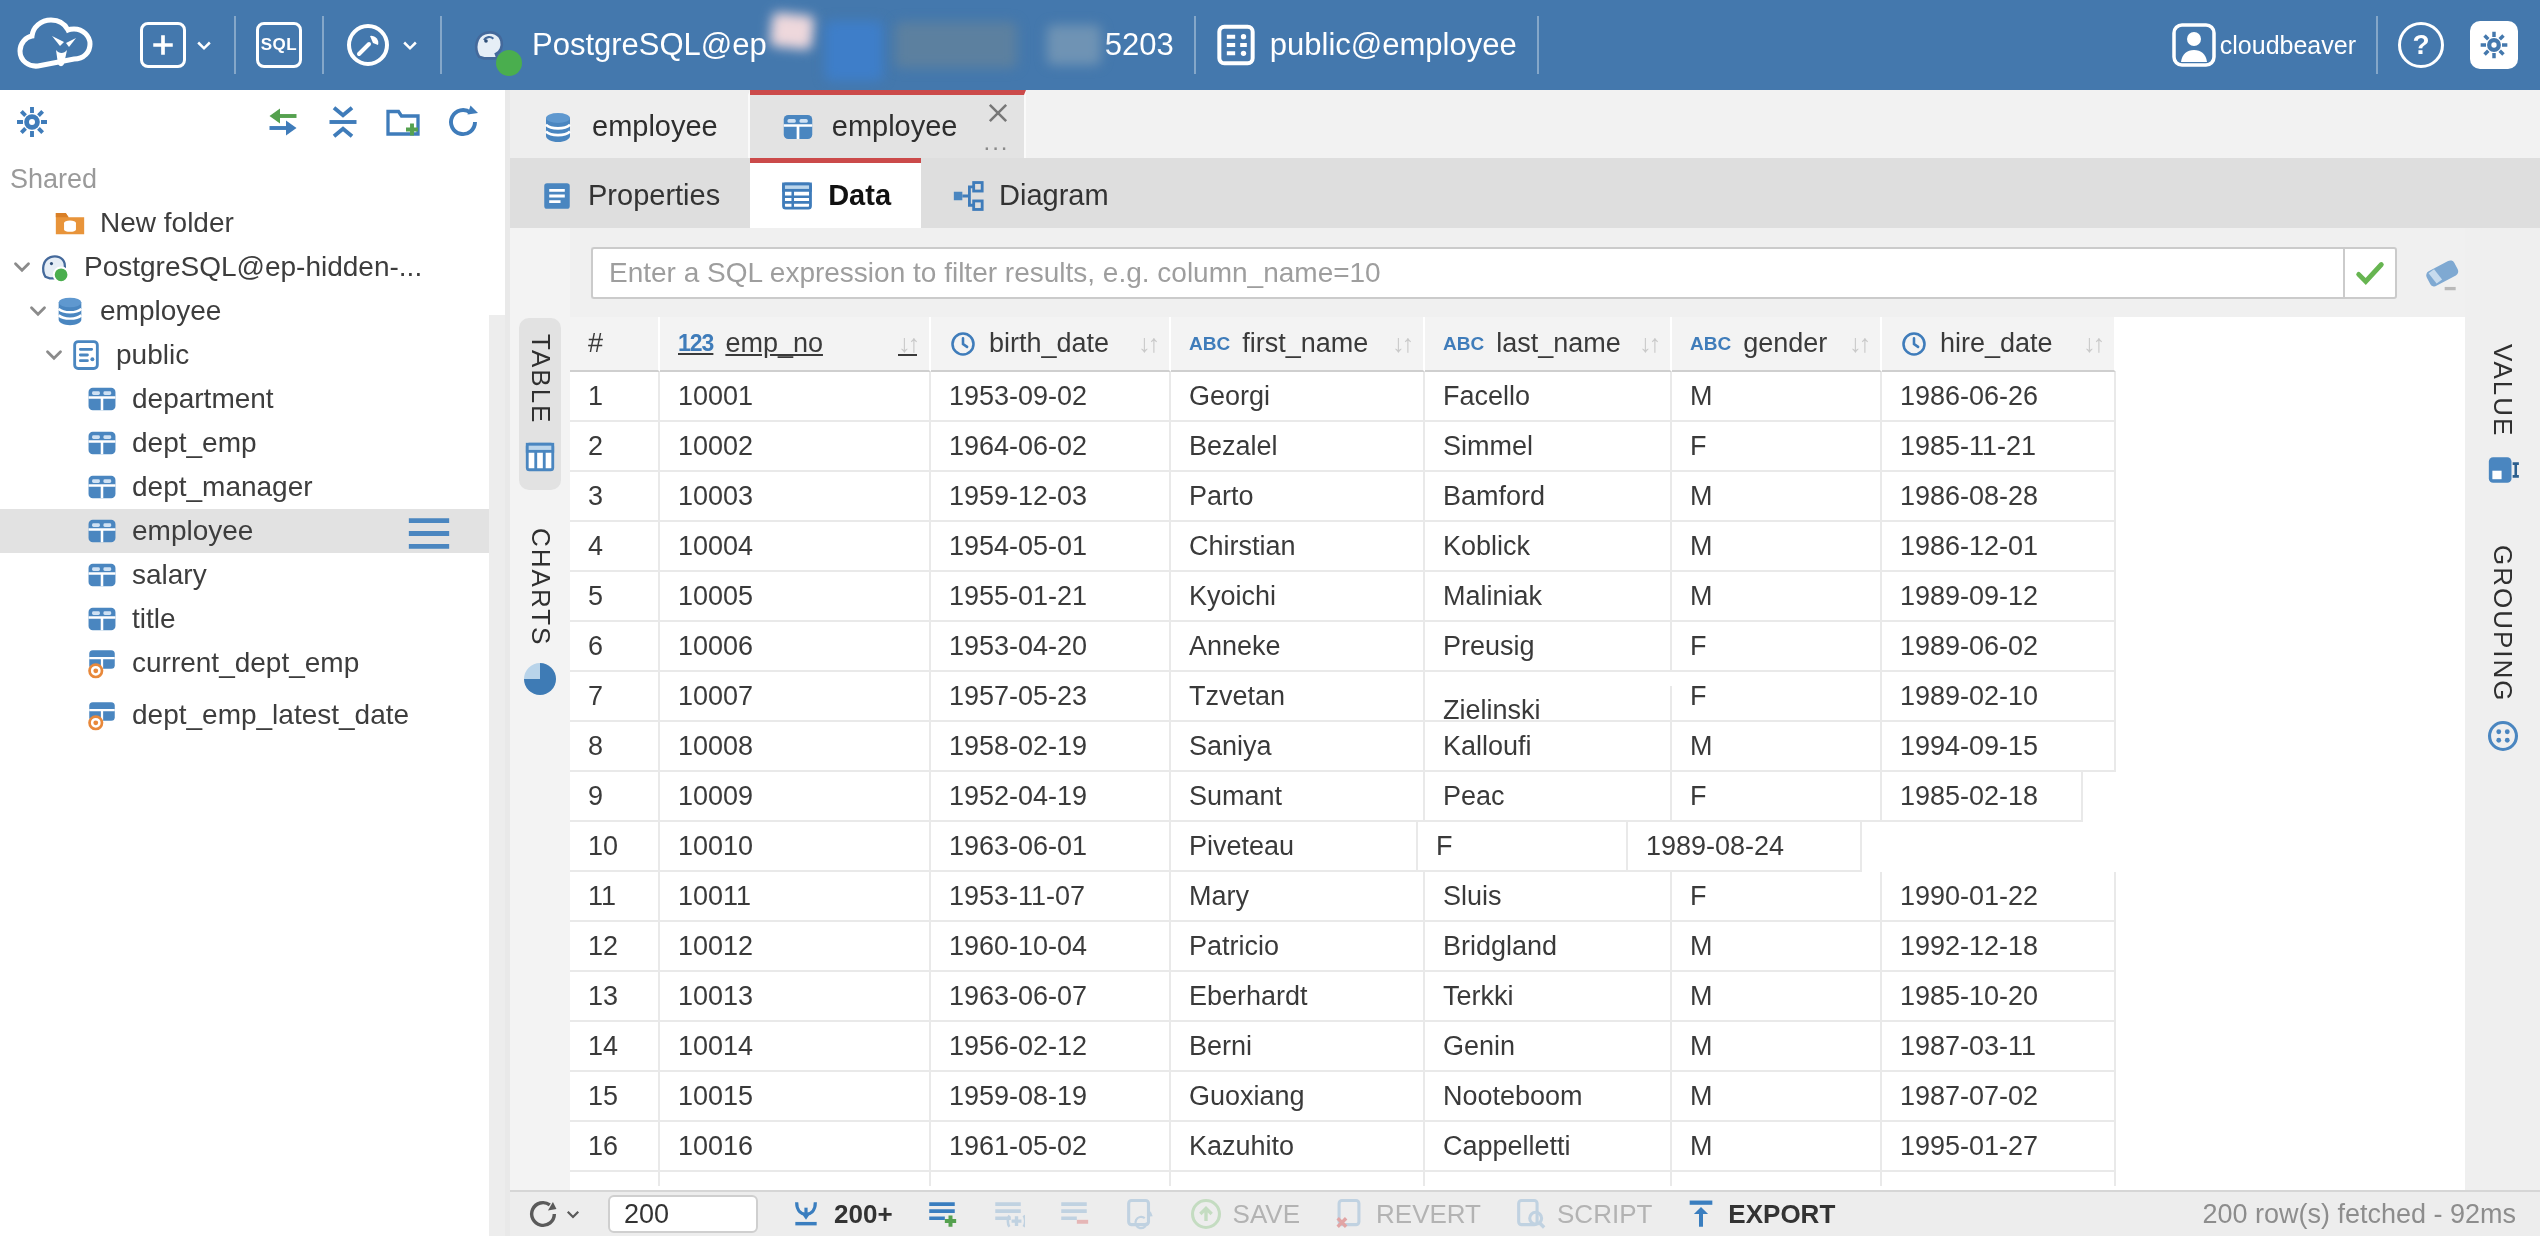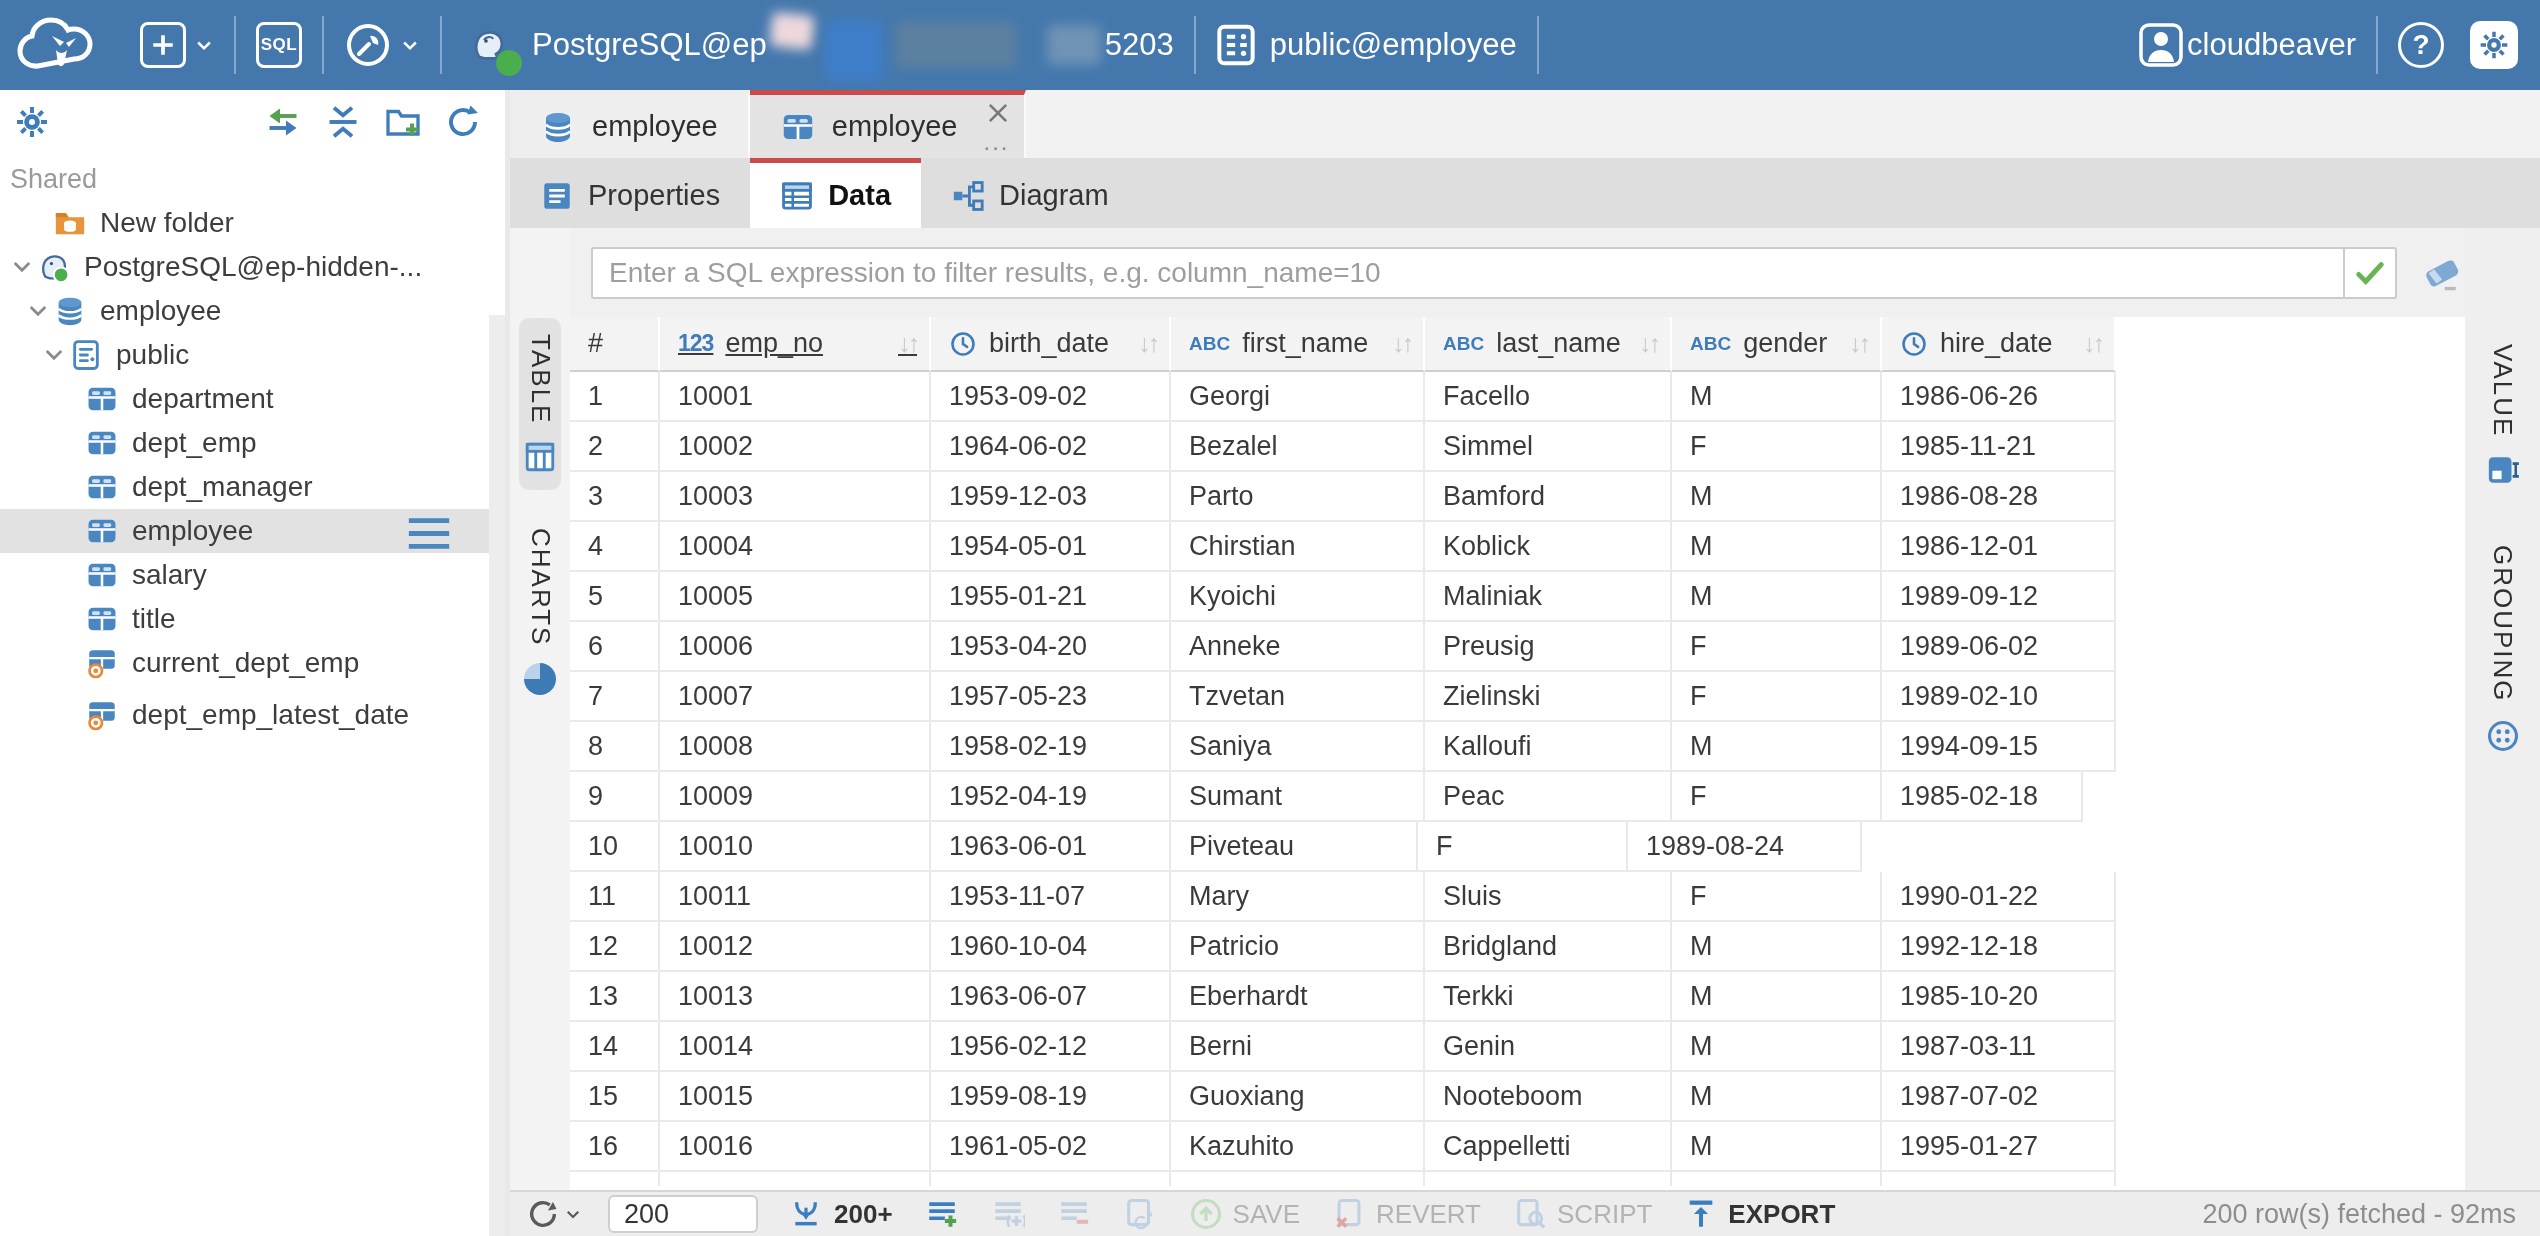--- a/index.html
+++ b/index.html
@@ -22,21 +22,21 @@
   .pg-badge .sq { width:54px; height:54px; background:#fff; border-radius:10px; }
   .pg-dot { position:absolute; right:-6px; bottom:-4px; width:26px; height:26px;
             border-radius:50%; background:#4aae4e; }
   .blob { display:inline-block; filter:blur(6px); border-radius:6px; flex:0 0 auto; }
   .blob.pink  { width:42px; height:34px; background:#eed8dc; transform:translateY(-14px) rotate(6deg); margin-left:-12px; }
   .blob.blue1 { width:58px; height:60px; background:#3e7ec9; transform:translateY(6px); margin-left:-4px;}
   .blob.blue2 { width:122px; height:46px; background:#5c809f; margin-left:-4px;}
   .blob.blue3 { width:54px; height:40px; background:#6f93b4; margin-left:14px; margin-right:-12px;}
   .schema-group { display:flex; align-items:center; gap:14px; font-size:31px; flex:0 0 auto;}
   .tb-spacer { flex:1 1 auto; }
-  .user-group { display:flex; align-items:center; gap:2px; font-size:31px; flex:0 0 auto;}
+  .user-group { display:flex; align-items:center; gap:2px; font-size:25px; flex:0 0 auto;}
   .help-circ { width:46px; height:46px; border:3px solid #fff; border-radius:50%;
                display:flex; align-items:center; justify-content:center;
                font-size:28px; font-weight:bold; }
   .settings-sq { width:48px; height:48px; background:#fff; border-radius:10px;
                  display:flex; align-items:center; justify-content:center; }
 
   
   .approw { display:flex; height:1146px; }
 
   
@@ -603,21 +603,21 @@
                   <div class="g-cell" style="width: 254px;">Anneke</div>
                   <div class="g-cell" style="width: 247px;">Preusig</div>
                   <div class="g-cell" style="width: 210px;">F</div>
                   <div class="g-cell" style="width: 234px;">1989-06-02</div>
                 </div>
                 <div class="g-row">
                   <div class="g-cell" style="width: 90px;">7</div>
                   <div class="g-cell" style="width: 271px;">10007</div>
                   <div class="g-cell" style="width: 240px;">1957-05-23</div>
                   <div class="g-cell" style="width: 254px;">Tzvetan</div>
-                  <div class="g-cell" style="width: 247px;">Zielinski</div>
+                  <div class="g-cell" style="width: 247px; margin-top: 14px;">Zielinski</div>
                   <div class="g-cell" style="width: 210px;">F</div>
                   <div class="g-cell" style="width: 234px;">1989-02-10</div>
                 </div>
                 <div class="g-row">
                   <div class="g-cell" style="width: 90px;">8</div>
                   <div class="g-cell" style="width: 271px;">10008</div>
                   <div class="g-cell" style="width: 240px;">1958-02-19</div>
                   <div class="g-cell" style="width: 254px;">Saniya</div>
                   <div class="g-cell" style="width: 247px;">Kalloufi</div>
                   <div class="g-cell" style="width: 210px;">M</div>

